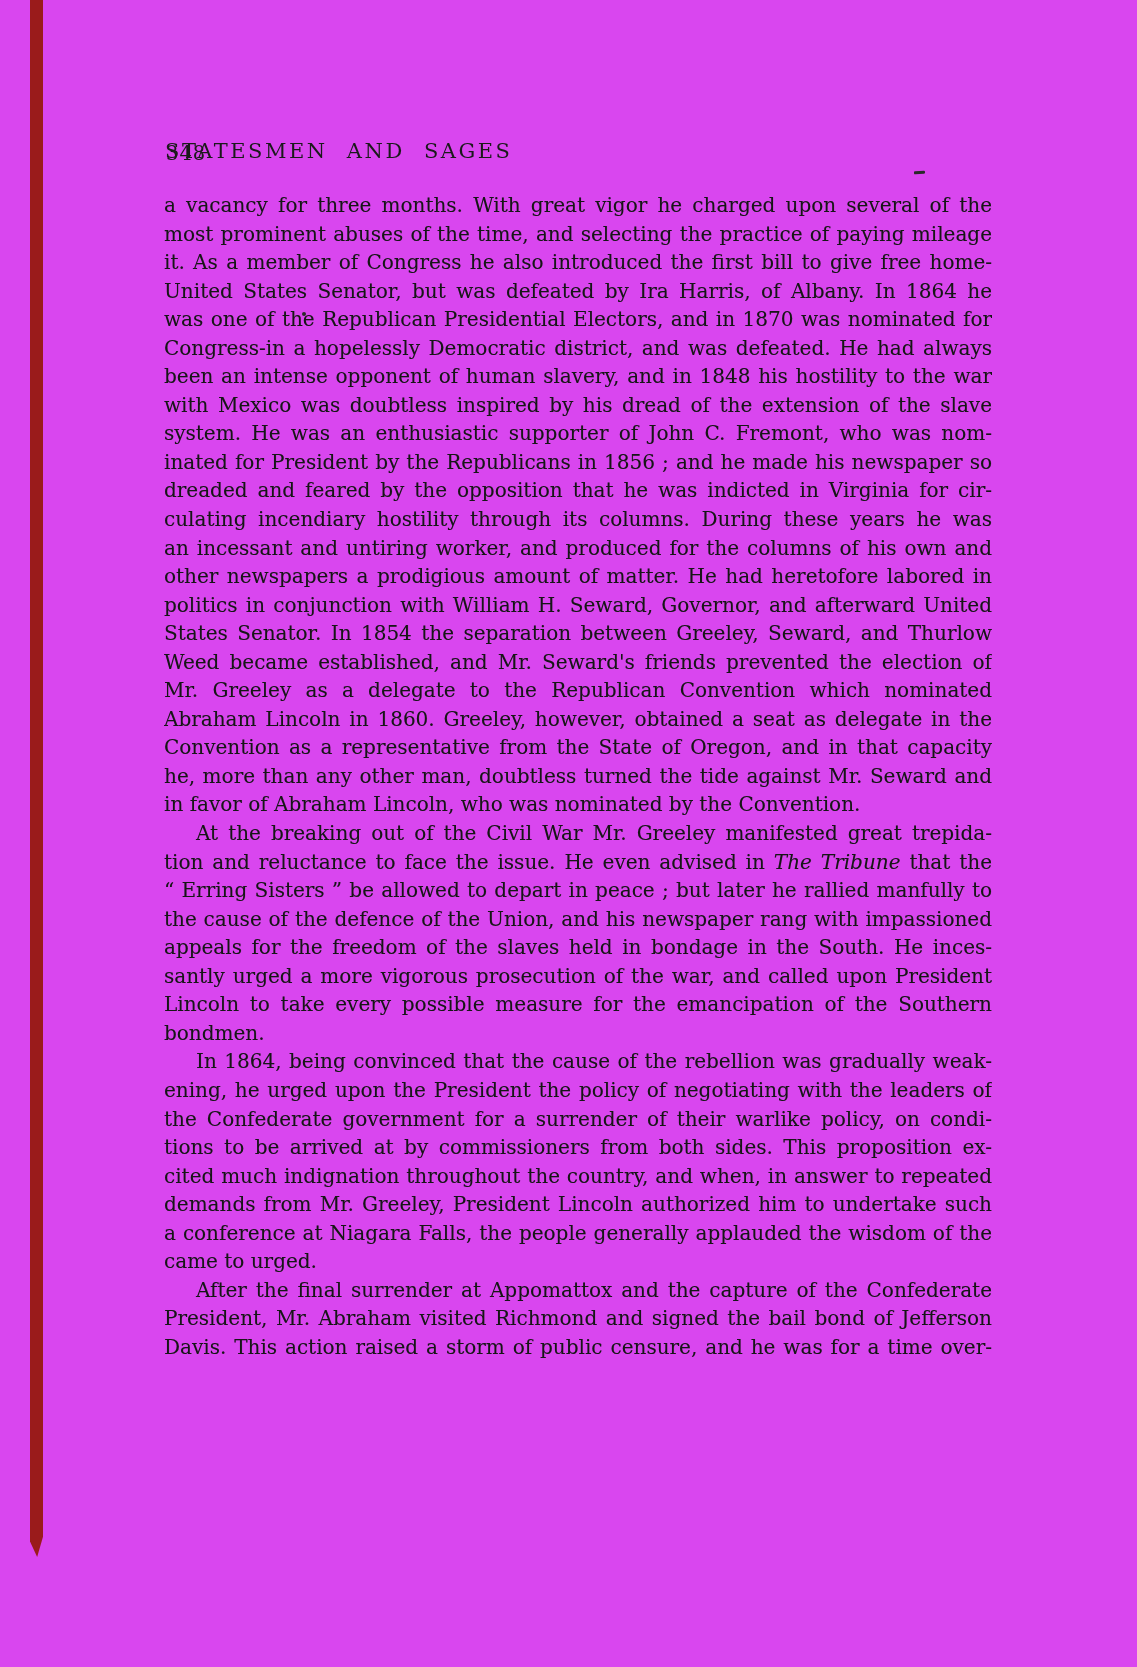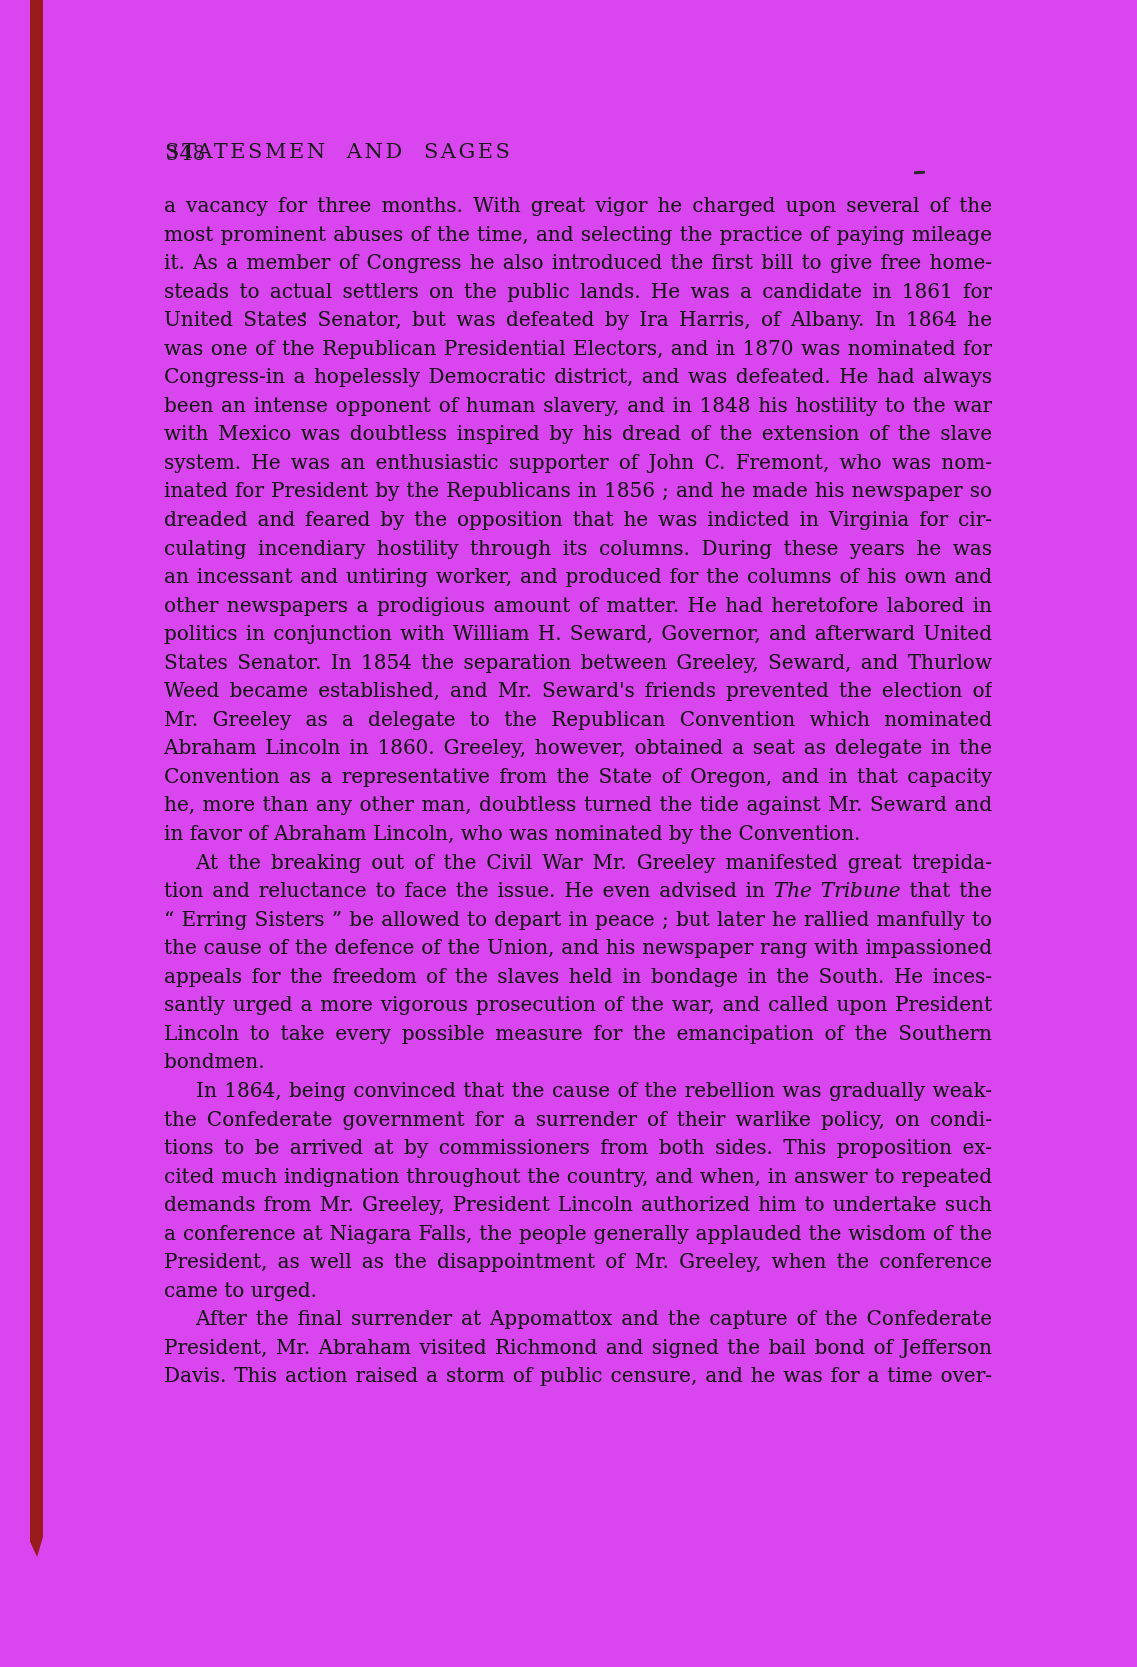--- a/index.html
+++ b/index.html
@@ -67,21 +67,20 @@
   <div class="running-head">STATESMEN AND SAGES</div>
 
   <div class="speck speck-1"></div>
   <div class="speck speck-2"></div>
 
   <div class="body-text">
       <div class="para">
         <div class="line">a vacancy for three months. With great vigor he charged upon several of the</div>
         <div class="line">most prominent abuses of the time, and selecting the practice of paying mileage</div>
         <div class="line">it. As a member of Congress he also introduced the first bill to give free home-</div>
-        <div class="line">steads to actual settlers on the public lands. He was a candidate in 1861 for</div>
         <div class="line">United States Senator, but was defeated by Ira Harris, of Albany. In 1864 he</div>
         <div class="line">was one of the Republican Presidential Electors, and in 1870 was nominated for</div>
         <div class="line">Congress-in a hopelessly Democratic district, and was defeated. He had always</div>
         <div class="line">been an intense opponent of human slavery, and in 1848 his hostility to the war</div>
         <div class="line">with Mexico was doubtless inspired by his dread of the extension of the slave</div>
         <div class="line">system. He was an enthusiastic supporter of John C. Fremont, who was nom-</div>
         <div class="line">inated for President by the Republicans in 1856 ; and he made his newspaper so</div>
         <div class="line">dreaded and feared by the opposition that he was indicted in Virginia for cir-</div>
         <div class="line">culating incendiary hostility through its columns. During these years he was</div>
         <div class="line">an incessant and untiring worker, and produced for the columns of his own and</div>
@@ -100,26 +99,26 @@
         <div class="line">tion and reluctance to face the issue. He even advised in <i>The Tribune</i> that the</div>
         <div class="line">“ Erring Sisters ” be allowed to depart in peace ; but later he rallied manfully to</div>
         <div class="line">the cause of the defence of the Union, and his newspaper rang with impassioned</div>
         <div class="line">appeals for the freedom of the slaves held in bondage in the South. He inces-</div>
         <div class="line">santly urged a more vigorous prosecution of the war, and called upon President</div>
         <div class="line">Lincoln to take every possible measure for the emancipation of the Southern</div>
         <div class="line short">bondmen.</div>
       </div>
       <div class="para">
         <div class="line indent">In 1864, being convinced that the cause of the rebellion was gradually weak-</div>
+        <div class="line">ening, he urged upon the President the policy of negotiating with the leaders of</div>
         <div class="line">the Confederate government for a surrender of their warlike policy, on condi-</div>
         <div class="line">tions to be arrived at by commissioners from both sides. This proposition ex-</div>
         <div class="line">cited much indignation throughout the country, and when, in answer to repeated</div>
         <div class="line">demands from Mr. Greeley, President Lincoln authorized him to undertake such</div>
         <div class="line">a conference at Niagara Falls, the people generally applauded the wisdom of the</div>
-        <div class="line">President, as well as the disappointment of Mr. Greeley, when the conference</div>
         <div class="line short">came to urged.</div>
       </div>
       <div class="para">
         <div class="line indent">After the final surrender at Appomattox and the capture of the Confederate</div>
         <div class="line">President, Mr. Abraham visited Richmond and signed the bail bond of Jefferson</div>
         <div class="line">Davis. This action raised a storm of public censure, and he was for a time over-</div>
       </div>
     </div>
 
 </div>

